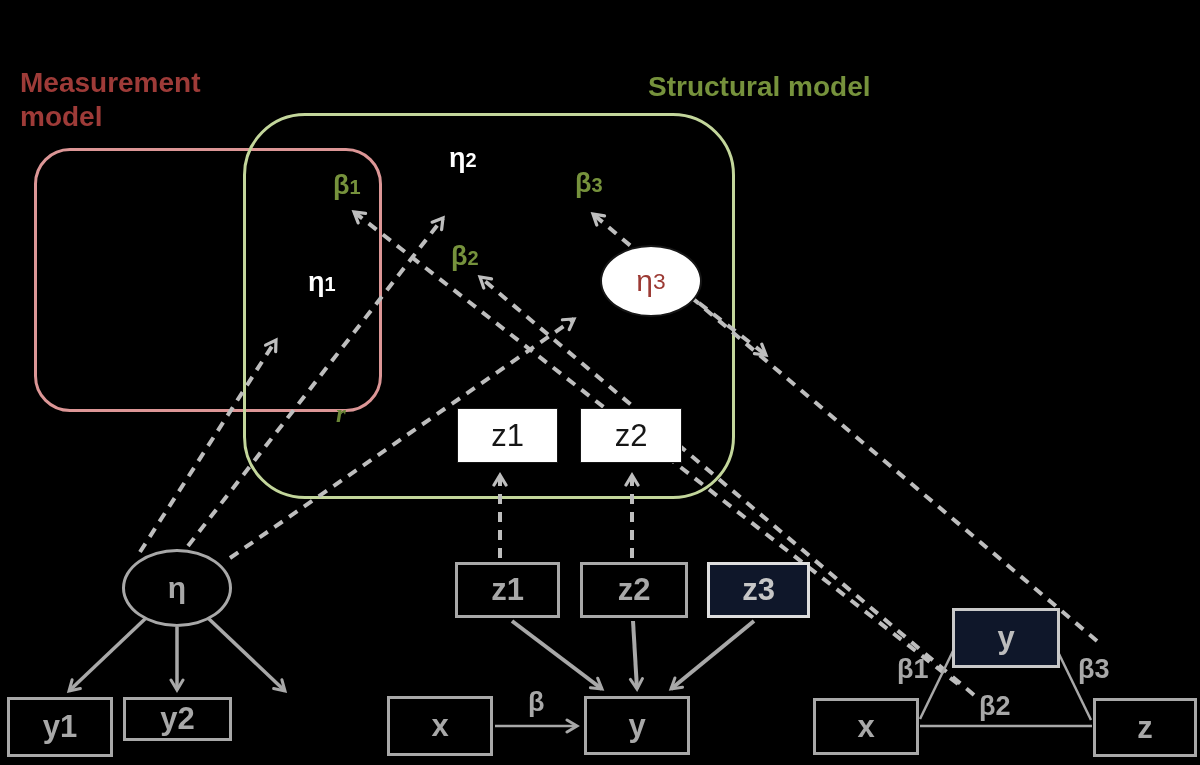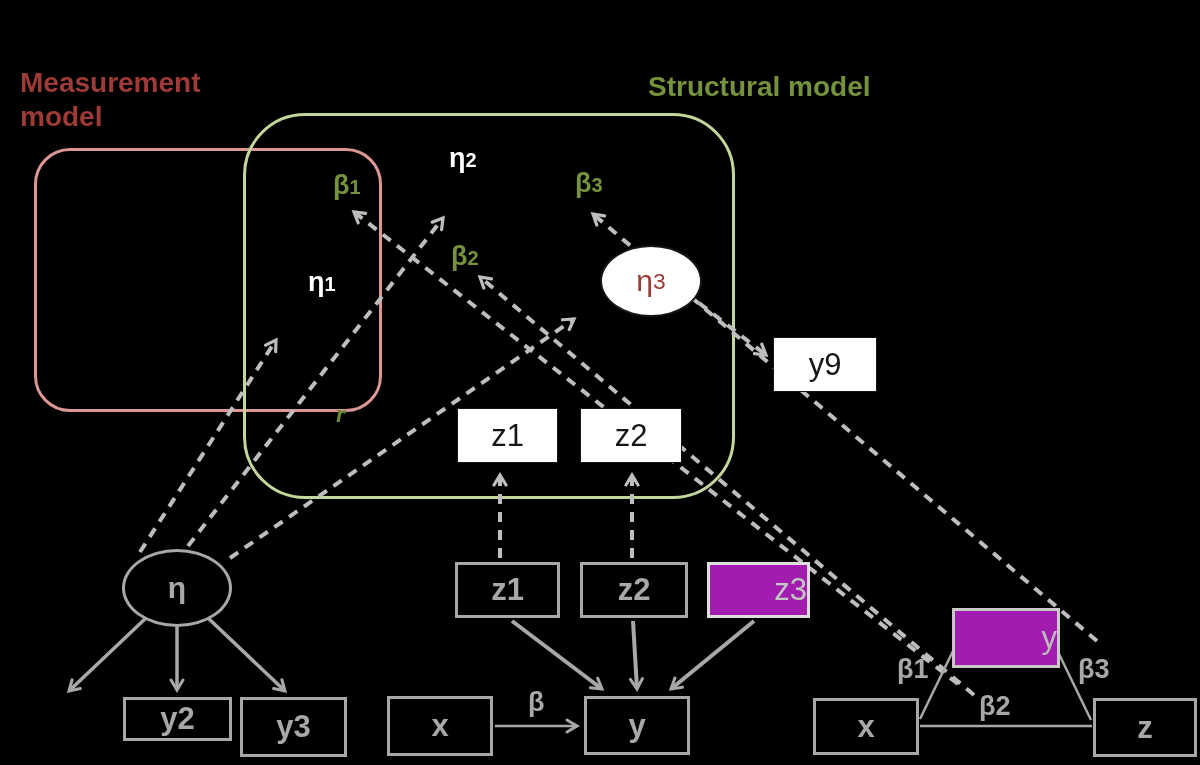--- a/index.html
+++ b/index.html
@@ -6,21 +6,21 @@
   .stage{position:relative;width:1200px;height:765px;background:#000;overflow:hidden;
          font-family:"Liberation Sans", sans-serif;}
   svg.lines{position:absolute;left:0;top:0;z-index:2;}
   .frame{position:absolute;z-index:1;background:transparent;}
   .frame.pink{left:34px;top:148px;width:342px;height:258px;border:3.5px solid #dc9696;border-radius:36px;}
   .frame.green{left:243px;top:113px;width:486px;height:380px;border:3.5px solid #c3d69b;border-radius:62px;}
   .box{position:absolute;z-index:3;display:flex;align-items:center;justify-content:center;
        font-size:31px;box-sizing:border-box;}
   .wbox{background:#fff;border:1.5px solid #161616;color:#161616;}
   .gbox{background:transparent;border:3.5px solid #a8a8a8;color:#a8a8a8;font-weight:bold;}
-  .hbox{background:#a21caf;border:3.5px solid #c9c9c9;color:#bdbdbd;font-weight:normal;justify-content:flex-end;}
+  .hbox{background:#0f172a;border:3.5px solid #c9c9c9;color:#bdbdbd;font-weight:bold;}
   .ellipse{position:absolute;z-index:3;display:flex;align-items:center;justify-content:center;
            border-radius:50%;box-sizing:border-box;font-size:30px;}
   .ellipse.eta{border:3.5px solid #a8a8a8;color:#a8a8a8;font-weight:bold;background:transparent;}
   .ellipse.eta3{border:2px solid #161616;background:#fff;color:#9c3a34;}
   .lab{position:absolute;z-index:4;font-weight:bold;font-size:27px;white-space:nowrap;line-height:1;}
   .lab .sub{font-size:0.74em;}
   .green-t{color:#76923c;}
   .red-t{color:#ffffff;}
   .gray-t{color:#a8a8a8;}
   .title{position:absolute;z-index:4;font-weight:bold;font-size:28px;line-height:1.22;}
@@ -80,36 +80,33 @@
   <div class="lab green-t" style="left:451px;top:243px"><span>β</span><span class="sub">2</span></div>
   <div class="lab red-t" style="left:308px;top:269px"><span>η</span><span class="sub">1</span></div>
   <div class="rlab">r</div>
 
   <div class="box wbox" style="left:457px;top:408px;width:101px;height:55px">
       <span>z1</span>
     </div>
   <div class="box wbox" style="left:580px;top:408px;width:102px;height:55px">
       <span>z2</span>
     </div>
-  <div class="box wbox" style="left:773px;top:337px;width:104px;height:55px">
-      <span>y9</span>
-    </div>
   <div class="ellipse eta3" style="left:600px;top:245px;width:102px;height:72px">
       <span>η</span>
       <span class="sub" style="font-size:0.76em">3</span>
     </div>
 
   <div class="ellipse eta" style="left:122px;top:549px;width:110px;height:78px">
       <span>η</span>
     </div>
+  <div class="box gbox" style="left:7px;top:697px;width:106px;height:60px">
+      <span>y1</span>
+    </div>
   <div class="box gbox" style="left:123px;top:697px;width:109px;height:44px">
       <span>y2</span>
-    </div>
-  <div class="box gbox" style="left:240px;top:697px;width:107px;height:60px">
-      <span>y3</span>
     </div>
 
   <div class="box gbox" style="left:455px;top:562px;width:105px;height:56px">
       <span>z1</span>
     </div>
   <div class="box gbox" style="left:580px;top:562px;width:108px;height:56px">
       <span>z2</span>
     </div>
   <div class="box hbox" style="left:707px;top:562px;width:103px;height:56px;border-color:#dedede;color:#c6c6c6">
       <span>z3</span>

